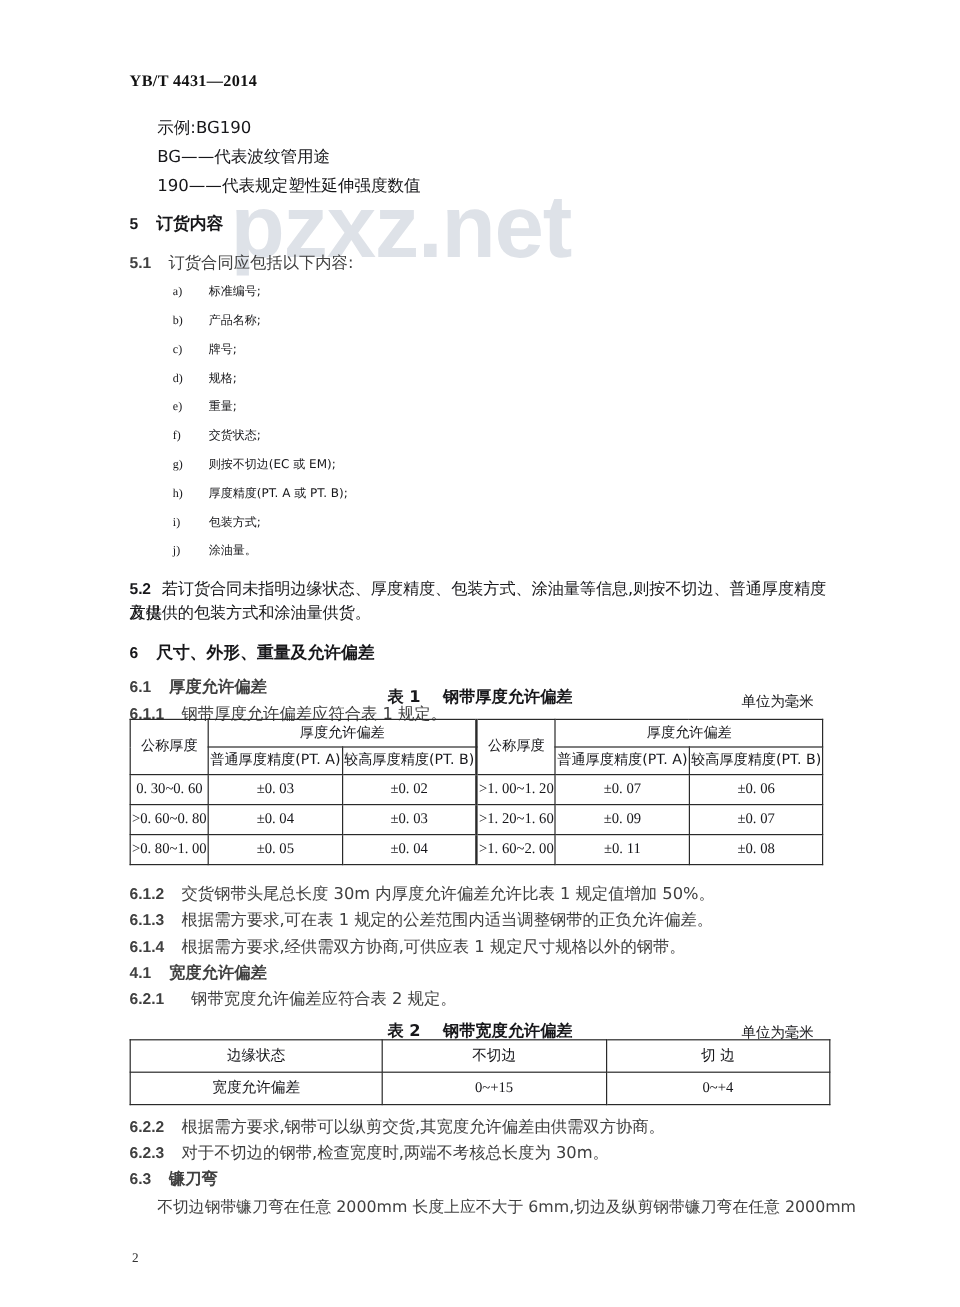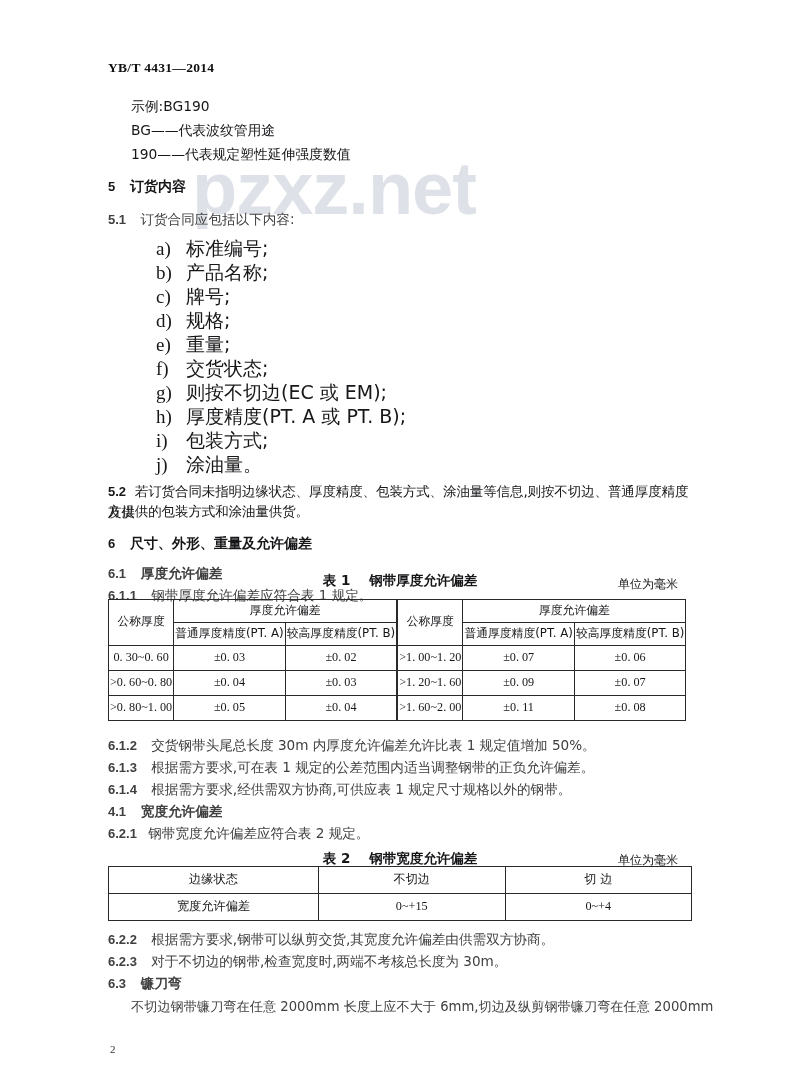--- a/index.html
+++ b/index.html
@@ -70,22 +70,22 @@
     font-weight: bold;
     font-size: 13px;
   }
   .sec-head {
     position: absolute;
     font-weight: bold;
     font-size: 14px;
   }
   .list-item {
     position: absolute;
-    left: 156px;
-    font-size: 19px;
+    left: 144px;
+    font-size: 10px;
   }
   .list-marker {
     display: inline-block;
     width: 30px;
     font-family: "Liberation Serif", serif;
   }
 
   .para {
     position: absolute;
     font-size: 13.5px;
@@ -277,21 +277,21 @@
     <div class="blk cjk" style="left:108px; top:782px;">
       <span class="clause-num">6.1.4</span>
       <span style="margin-left:10px;">根据需方要求,经供需双方协商,可供应表 1 规定尺寸规格以外的钢带。</span>
     </div>
     <div class="blk cjk bold" style="left:108px; top:804px;">
       <span class="clause-num">4.1</span>
       <span style="margin-left:10px;">宽度允许偏差</span>
     </div>
     <div class="blk cjk" style="left:108px; top:826px;">
       <span class="clause-num">6.2.1</span>
-      <span style="margin-left:7px;">钢带宽度允许偏差应符合表 2 规定。</span>
+      <span style="margin-left:18px;">钢带宽度允许偏差应符合表 2 规定。</span>
     </div>
 
     <div class="tbl-title cjk" style="left:108px; top:850px; width:584px;">
       <span>表 2</span>
       <span style="margin-left:14px;">钢带宽度允许偏差</span>
     </div>
     <div class="tbl-unit cjk" style="left:618px; top:852px;">单位为毫米</div>
 
     <table class="grid t2">
       <tbody>

